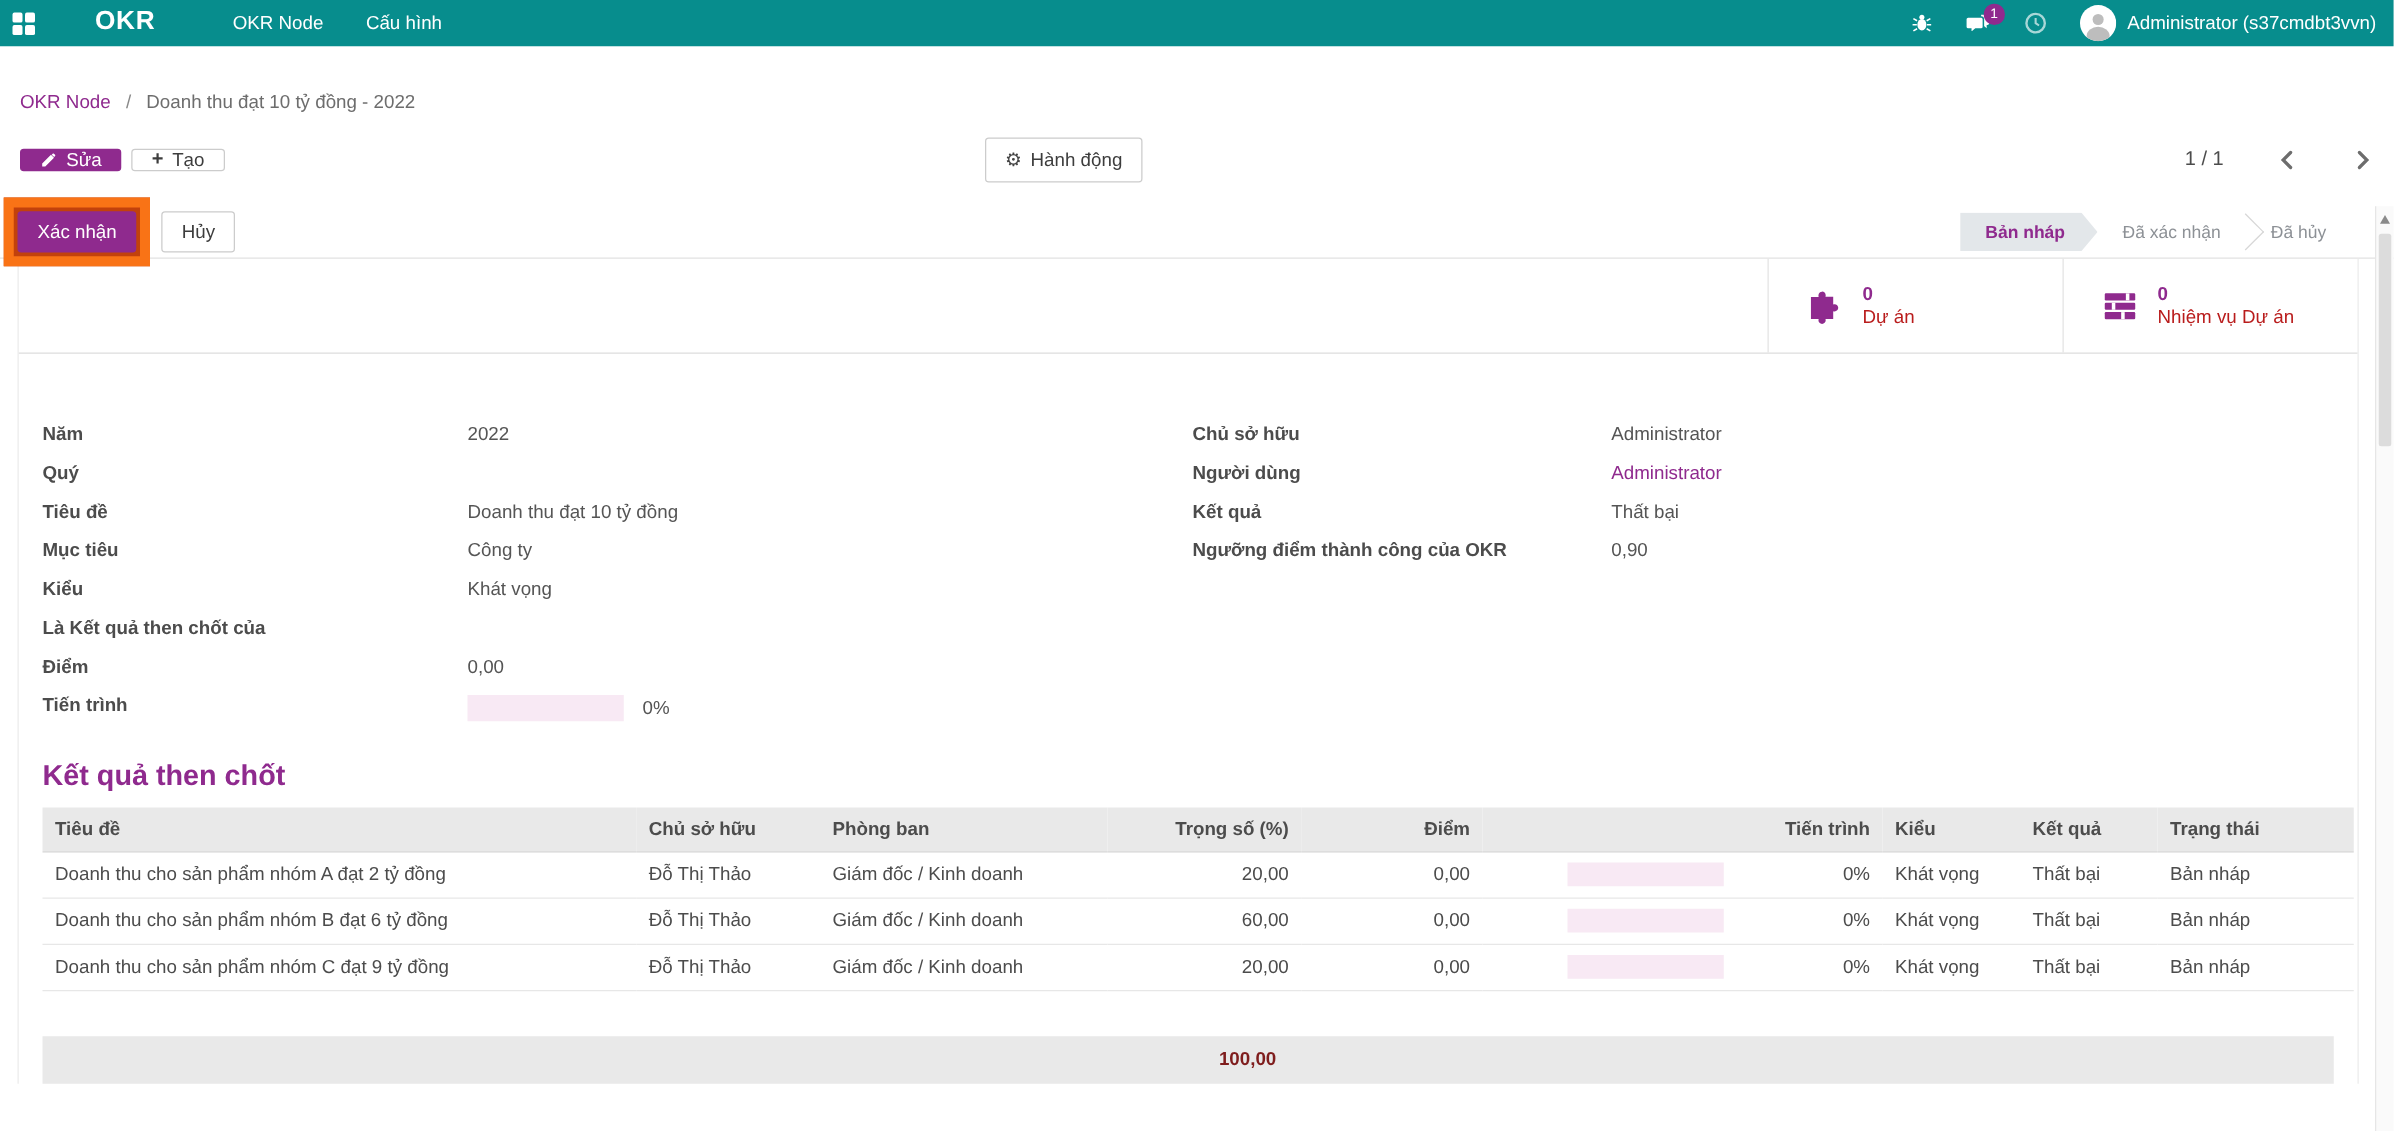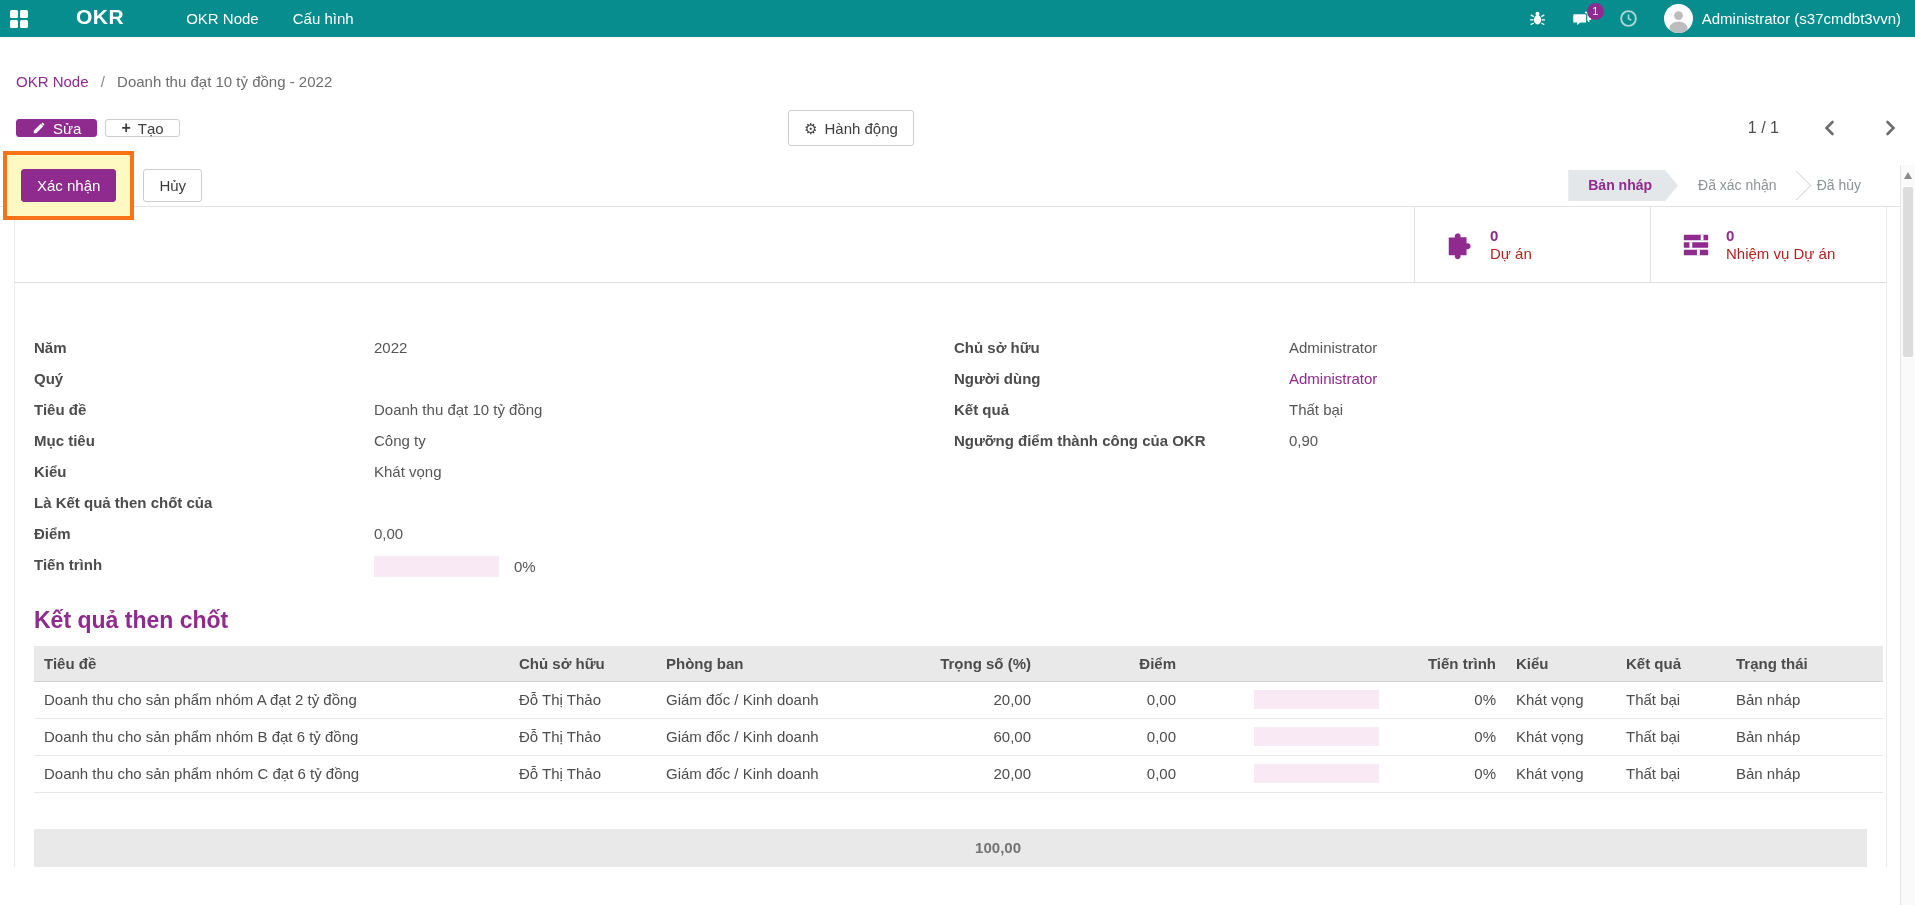--- a/index.html
+++ b/index.html
@@ -38,21 +38,21 @@
   .plus-glyph { font-weight:700; font-size:16px; line-height:1; }
   .gear-glyph { font-size:15px; line-height:1; color:#444; }
   .action-btn { position:absolute; left:788px; top:0; height:36px; }
   .pager { margin-left:auto; display:flex; align-items:center; gap:42px; }
   .pager-value { font-size:16px; color:#4c4c4c; }
   .pager-arrow { cursor:pointer; display:flex; align-items:center; padding:2px; }
 
   
   .status-row { margin-top:19px; height:42px; display:flex; align-items:center; padding:0 16px 0 0;
     border-bottom:1px solid #e2e2e2; }
-  .annotation-box { border:4px solid #f97316; padding:14px; margin-left:3px; background:#fef9c3; }
+  .annotation-box { border:8px solid #f97316; padding:3px; margin-left:3px; background:#c2410c; }
   .btn.statusbar-btn { height:33px; }
   .btn-cancel { margin-left:9px; }
   .steps { margin-left:auto; display:flex; align-items:center; height:31px; margin-right:18px; }
   .step { position:relative; font-size:14px; color:#8d9196; padding:0 20px; line-height:31px; cursor:pointer; white-space:nowrap; }
   .step.active { background:#e3e7ea; color:#8f2a8e; font-weight:700; padding-right:26px;
     clip-path:polygon(0 0, calc(100% - 13px) 0, 100% 50%, calc(100% - 13px) 100%, 0 100%); }
   .step.sep::before { content:""; position:absolute; left:-11px; top:5px; width:20px; height:20px;
     border-top:1px solid #d7d7d7; border-right:1px solid #d7d7d7; transform:rotate(45deg); }
 
   
@@ -83,21 +83,21 @@
   .section-title { margin:20px 0 0 19px; font-size:23px; font-weight:700; color:#8f2a8e; }
   .kr-table { margin:12px 19px 0 19px; border-collapse:collapse; table-layout:fixed; width:1849px; }
   .kr-table th { background:#e9e9e9; font-weight:700; text-align:left; height:35px; padding:0 10px;
     border-bottom:1px solid #d4d4d4; color:#4c4c4c; font-size:15px; }
   .kr-table td { height:37px; padding:0 10px; border-bottom:1px solid #e7e7e7; color:#4c4c4c; font-size:15px; }
   .kr-table .num { text-align:right; }
   .cell-progress { display:flex; align-items:center; }
   .cell-progress .progress-track { width:125px; height:19px; margin-left:58px; }
   .cell-progress .pct { margin-left:auto; }
   .list-footer { margin:36px 19px 0 19px; height:38px; background:#e9e9e9; display:flex; align-items:center; }
-  .footer-total { width:997px; text-align:right; font-weight:700; color:#737373; padding-right:10px; }
+  .footer-total { width:997px; text-align:right; font-weight:700; color:#7f1d1d; padding-right:10px; }
 
   
   .scrollbar { position:absolute; right:0; top:165px; bottom:0; width:15px; background:#fafafa;
     border-left:1px solid #e6e6e6; cursor:pointer; }
   .scroll-up { position:absolute; top:7px; left:3px; width:0; height:0;
     border-left:4.5px solid transparent; border-right:4.5px solid transparent; border-bottom:7px solid #8a8a8a; }
   .scroll-thumb { position:absolute; top:22px; left:2px; width:10px; height:170px; background:#dcdcdc; border-radius:2px; }
 </style>
 </head>
 <body>
@@ -349,21 +349,21 @@
             <span class="cell-progress">
               <span class="progress-track"></span>
               <span class="pct">0%</span>
             </span>
           </td>
         <td>Khát vọng</td>
         <td>Thất bại</td>
         <td>Bản nháp</td>
       </tr>
       <tr>
-        <td>Doanh thu cho sản phẩm nhóm C đạt 6 tỷ đồng</td>
+        <td>Doanh thu cho sản phẩm nhóm C đạt 9 tỷ đồng</td>
         <td>Đỗ Thị Thảo</td>
         <td>Giám đốc / Kinh doanh</td>
         <td class="num">20,00</td>
         <td class="num">0,00</td>
         <td>
             <span class="cell-progress">
               <span class="progress-track"></span>
               <span class="pct">0%</span>
             </span>
           </td>

